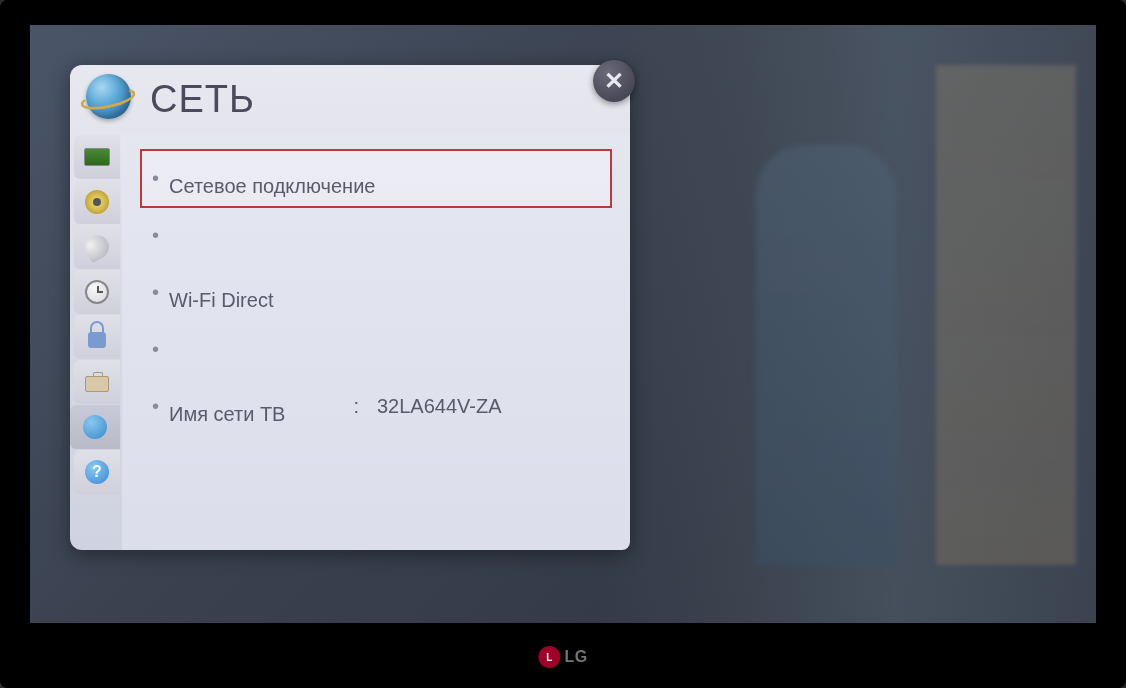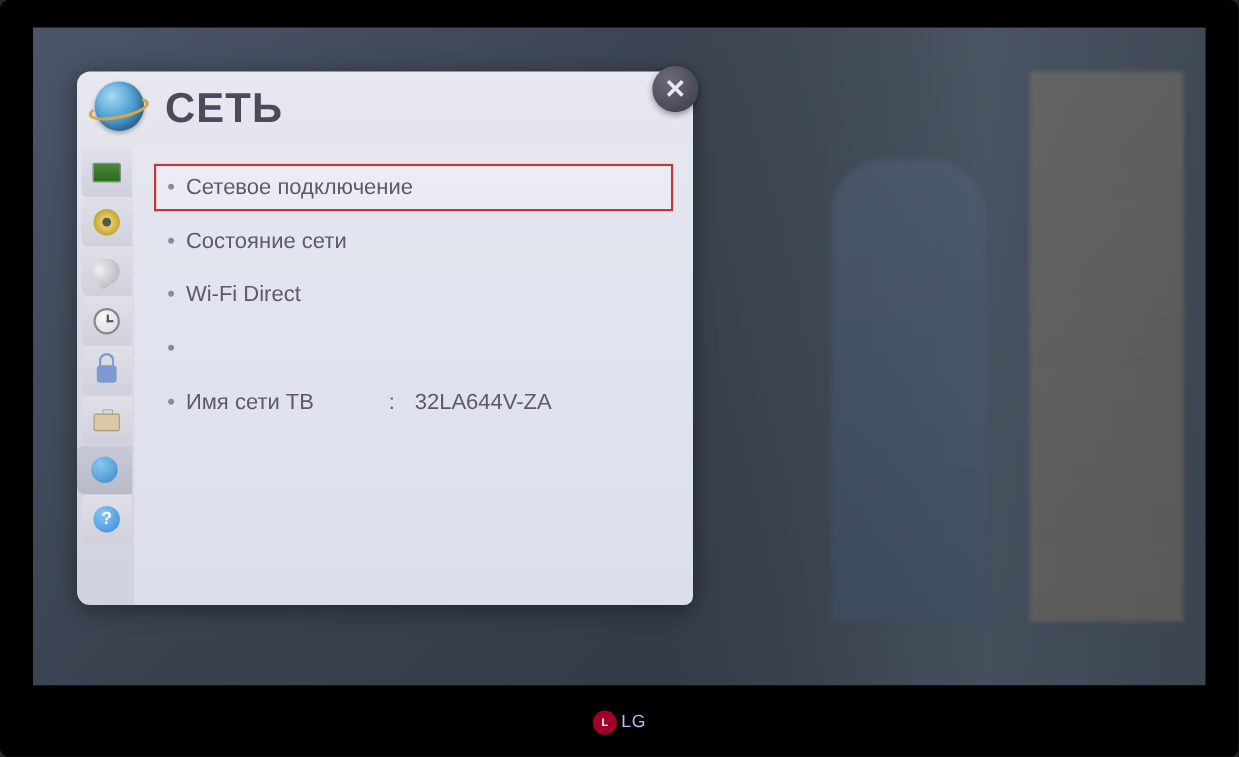--- a/index.html
+++ b/index.html
@@ -100,21 +100,21 @@
       height: 18px;
       border: 3px solid #d4a84a;
       border-radius: 50%;
       top: 16px;
       left: -6px;
       transform: rotate(-12deg);
       border-top-color: transparent;
     }
     .panel-title {
       font-size: 38px;
-      font-weight: bold;
+      font-weight: normal;
       color: #4a4a5a;
       letter-spacing: 1px;
     }
     .close-button {
       position: absolute;
       right: -5px;
       top: -5px;
       width: 42px;
       height: 42px;
       background: radial-gradient(circle at 35% 30%, #6a6a78 0%, #3a3a48 100%);
@@ -302,20 +302,21 @@
       padding: 8px 10px;
       background: rgba(255,255,255,0.25);
     }
     .bullet {
       color: #8a8a9a;
       margin-right: 10px;
       font-size: 20px;
     }
     .menu-item-label {
       flex: 0 0 auto;
+      margin-top: 16px;
     }
     .menu-item-sep {
       margin: 0 18px 0 68px;
     }
     .menu-item-value {
       color: #5a5a6a;
     }
     .tv-logo {
       position: absolute;
       bottom: 20px;
@@ -331,23 +332,23 @@
       background: #a00028;
       border-radius: 50%;
       display: flex;
       align-items: center;
       justify-content: center;
       color: #fff;
       font-size: 10px;
       font-weight: bold;
     }
     .lg-text {
-      color: #c4b5fd;
+      color: #737373;
       font-size: 16px;
-      font-weight: normal;
+      font-weight: bold;
       letter-spacing: 0.5px;
     }
   </style>
 </head>
 <body>
 
 <div class="tv-frame">
   <div class="tv-screen">
     <div class="room-reflection"></div>
     <div class="door-frame"></div>
@@ -409,21 +410,20 @@
           </div>
         </div>
 
         <div class="menu-content">
           <div class="menu-item selected">
             <span class="bullet">•</span>
             <span class="menu-item-label">Сетевое подключение</span>
           </div>
           <div class="menu-item">
             <span class="bullet">•</span>
-            <span class="menu-item-label">Состояние сети</span>
           </div>
           <div class="menu-item">
             <span class="bullet">•</span>
             <span class="menu-item-label">Wi-Fi Direct</span>
           </div>
           <div class="menu-item">
             <span class="bullet">•</span>
           </div>
           <div class="menu-item">
             <span class="bullet">•</span>

